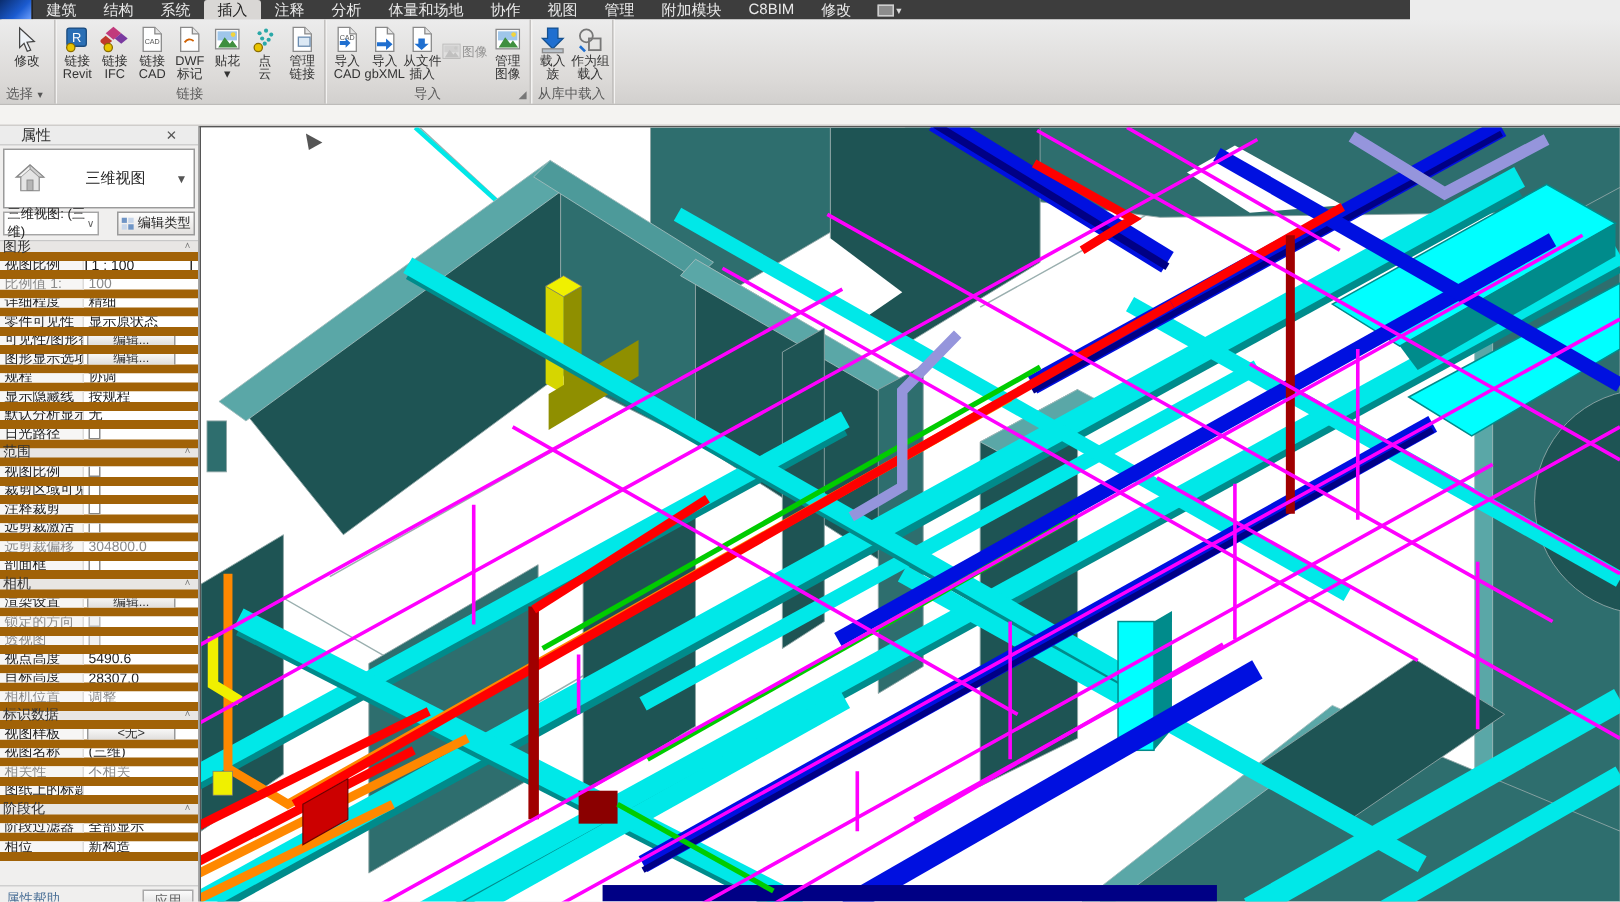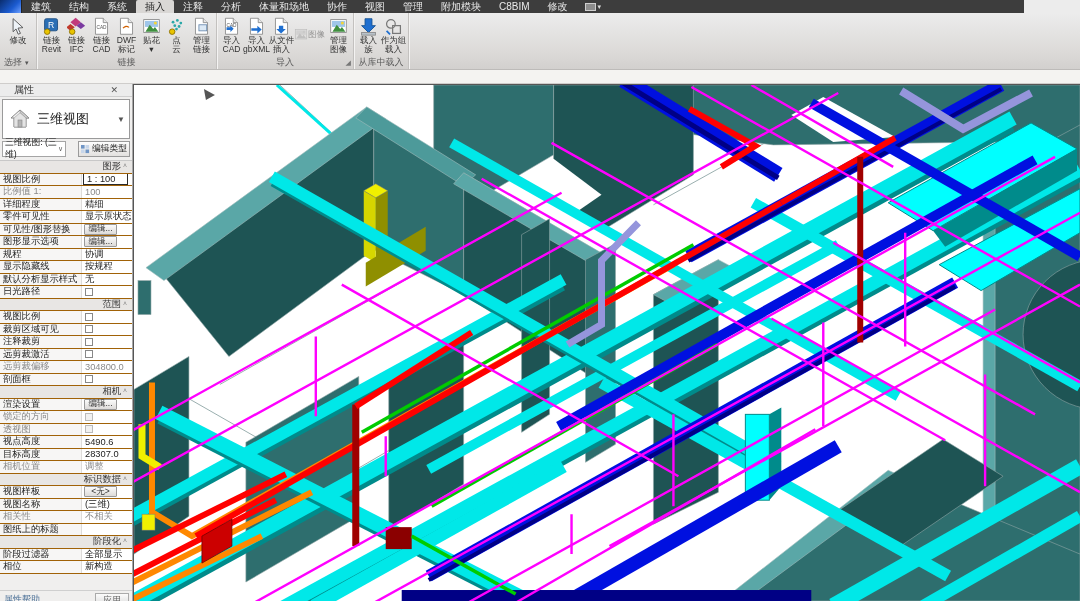--- a/index.html
+++ b/index.html
@@ -1,20 +1,20 @@
 <!DOCTYPE html>
 <html style="--teal-dark: #1E5454; --teal-mid: #2E6E6E; --teal-light: #5AA7A7; --cyan: #00E8E8; --cyan-dark: #008B8B; --cyan-bright: #00FFFF; --blue: #0010E0; --navy: #000085; --red: #FF0000; --red-dark: #A00000; --magenta: #FF00FF; --green: #00CC00; --orange: #FF8800; --yellow: #F0F000; --khaki: #8F8F00; --lavender: #9595DC; --ghost: #9AAFAF;"><head>
 <meta charset="utf-8">
 <style>
   * { margin:0; padding:0; box-sizing:border-box; }
   html,body { width:1080px; height:601px; overflow:hidden;
     font-family:"Liberation Sans","DejaVu Sans",sans-serif; font-size:10px; color:#222; background:#ececec; }
 
   
-  #titlebar { position:absolute; left:0; top:0; width:1024px; height:13px; background:#3d3d3d; display:flex; align-items:stretch; }
+  #titlebar { position:absolute; left:0; top:0; width:940px; height:13px; background:#3d3d3d; display:flex; align-items:stretch; }
   #appicon { width:22px; height:13px; background:linear-gradient(135deg,#0a2d6e 0%,#1b5bd0 60%,#6ea0ff 100%); border-right:1px solid #222; }
   .tab { padding:0 9px; display:flex; align-items:center; color:#e9e9e9; font-size:10px; cursor:default; }
   .tab.active { background:#d9d7d5; color:#222; border-radius:2px 2px 0 0; }
   #ribbonToggle { display:flex; align-items:center; margin-left:8px; color:#ddd; gap:2px; }
   #ribbonToggle .box { width:11px; height:8px; border:1px solid #cfcfcf; background:#8d8d8d; }
   #ribbonToggle .caret { font-size:7px; color:#ddd; }
 
   
   #ribbon { position:absolute; left:0; top:13px; width:1080px; height:57px;
     background:linear-gradient(#ececec,#dcdad8 70%,#d2d0ce); border-bottom:1px solid #bdbbb9; display:flex; }
@@ -38,29 +38,29 @@
   #optionsbar { position:absolute; left:0; top:70px; width:1080px; height:14px; background:#f4f3f1; border-bottom:1px solid #cfcdcb; }
 
   
   #props { position:absolute; left:0; top:84px; width:133px; height:517px; background:#f0efee;
     border-right:1px solid #a8a8a8; overflow:hidden; font-size:10px; }
   #props-header { height:13px; background:#ececec; border-bottom:1px solid #cfcfcf; display:flex; align-items:center; padding:0 14px; }
   #props-header .ttl { flex:1; color:#333; }
   #props-header .close { color:#555; font-size:9px; cursor:default; }
   #type-selector { margin:2px 2px 0 2px; height:40px; background:#fff; border:1px solid #9a9a9a; display:flex; align-items:center; }
   #type-selector .tsicon { width:34px; display:flex; justify-content:center; }
-  #type-selector .tstext { flex:1; font-size:13px; color:#222; }
+  #type-selector .tstext { flex:1; font-size:10px; color:#222;text-align:center; }
   #type-selector .tscaret { width:12px; color:#555; font-size:8px; }
   #view-row { margin:2px 2px 0 2px; height:16px; display:flex; gap:12px; }
   #view-select { flex:1; background:#fff; border:1px solid #a5a5a5; display:flex; align-items:center; padding:0 2px; font-size:8.8px; }
   #view-select .vcaret { margin-left:auto; font-size:7px; color:#666; }
   #edit-type { width:52px; background:linear-gradient(#fdfdfd,#e3e1df); border:1px solid #9a9a9a; display:flex; align-items:center; justify-content:center; gap:2px; font-size:8.8px; }
   #prop-grid { margin-top:3px; border-top:1px solid #c8c8c8; }
-  .prow { display:flex; height:12.5px; border-bottom:1px solid #a16207; background:#fff; align-items:center;text-align:right; }
-  .prow .pl { width:82px; padding-left:3px; border-right:1px solid #dedcda; white-space:nowrap; overflow:hidden; color:#222; font-size:9.3px; height:100%; display:flex; align-items:center; background:#f7f6f5; }
+  .prow { display:flex; height:12.5px; border-bottom:6px solid #a16207; background:#fff; align-items:center; }
+  .prow .pl { width:56px; padding-left:3px; border-right:1px solid #dedcda; white-space:nowrap; overflow:hidden; color:#222; font-size:9.3px; height:100%; display:flex; align-items:center; background:#f7f6f5; }
   .prow .pv { flex:1; padding-left:3px; font-size:9.3px; color:#222; white-space:nowrap; overflow:hidden; display:flex; align-items:center; height:100%; }
   .prow.section { background:#e8e6e4; }
   .prow.section .sl { flex:1; padding-left:2px; color:#333; font-size:9.3px; }
   .prow.section .chev { padding-right:3px; color:#777; font-size:8px; }
   .pv.gray, .pl.gray { color:#8a8a8a; }
   .pv-input { border:1px solid #2a2a2a; background:#fff; width:100%; height:12px; display:flex; align-items:center; padding-left:3px; margin-right:4px; }
   .pbtn { width:100%; margin-right:15px; height:11px; background:linear-gradient(#fbfbfb,#dddbd9); border:1px solid #999; border-radius:1px; display:flex; align-items:center; justify-content:center; font-size:8.5px; color:#333; }
   .cbx { width:8px; height:8px; border:1px solid #888; background:#fff; }
   .cbx.gray { border-color:#bbb; background:#f1f1f1; }
   #props-footer { position:absolute; left:0; bottom:-7px; width:133px; height:18px; border-top:1px solid #cfcfcf; display:flex; align-items:center; padding:0 4px; gap:4px; background:#f0efee; }

